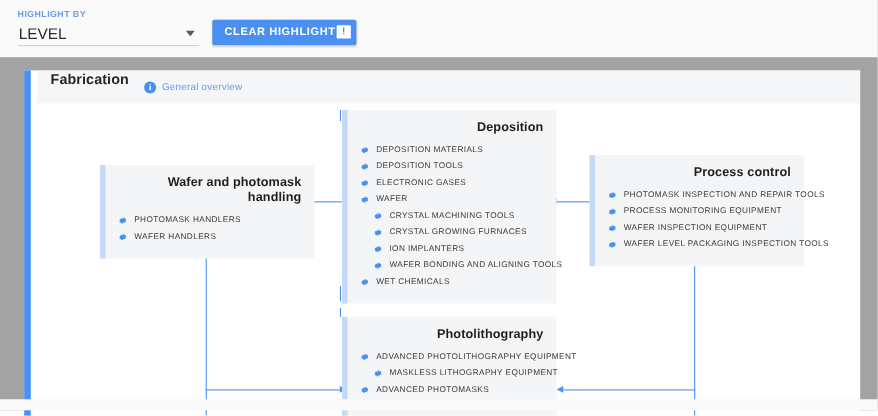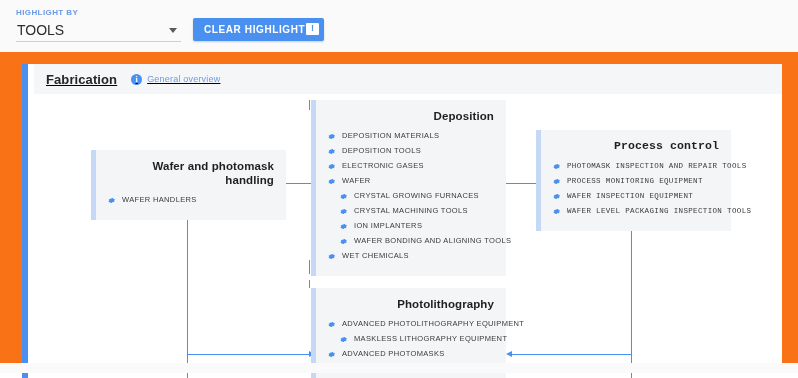--- a/index.html
+++ b/index.html
@@ -4,21 +4,21 @@
 <style>
   * { box-sizing: border-box; }
   html, body {
     margin: 0; padding: 0;
     width: 798px; height: 378px;
     overflow: hidden;
     background: #ffffff;
     font-family: "Liberation Sans", sans-serif;
     -webkit-font-smoothing: antialiased;
   }
-  #root { position: relative; width: 798px; height: 373px; background: #f97316; }
+  #root { position: relative; width: 798px; height: 373px; background: #a3a3a3; }
 
   
   .toolbar {
     position: absolute; left: 0; top: 0; width: 798px; height: 52px;
     background: #fafafa;
   }
   .hl-field {
     position: absolute; left: 16px; top: 8px; width: 165px;
   }
   .hl-label {
@@ -63,21 +63,21 @@
   .panel {
     position: absolute; left: 22px; top: 64px;
     width: 760px; height: 314px;
     background: #fff;
     border-left: 6px solid #4a90f0;
     overflow: hidden;
   }
   .panel-header {
     position: absolute; left: 6px; top: 0; right: 0; height: 30px;
     background: #f5f6f8;
-    display: flex; align-items: center; padding-left: 12px; text-decoration: underline;
+    display: flex; padding-left: 12px;
   }
   .panel-title {
     font-size: 13px; color: #262626; font-weight: 700; letter-spacing: .1px;
   }
   .overview-link {
     display: flex; align-items: center; margin-left: 14px; cursor: pointer;
   }
   .overview-icon {
     width: 11px; height: 11px; border-radius: 50%; background: #4a90f0;
     color: #fff; font-size: 8px; font-weight: 700; text-align: center;
@@ -132,21 +132,21 @@
 </head>
 <body>
 
 <div id="root">
 
   <div class="toolbar">
 
     <div class="hl-field">
       <div class="hl-label">HIGHLIGHT BY</div>
       <div class="hl-select">
-        <div class="hl-value">TOOLS</div>
+        <div class="hl-value">LEVEL</div>
         <span class="caret"></span>
       </div>
     </div>
 
     <button class="clear-btn">CLEAR HIGHLIGHTS</button>
 
     <div class="info-btn">!</div>
   </div>
 
   <div class="panel">
@@ -178,20 +178,28 @@
     <div class="conn v-line" style="left:281px; top:216px; height:8px;"></div>
 
     <div class="card" style="left:63px; top:86px; width:195px;">
       <div class="card-title">Wafer and photomask handling</div>
       <div class="item">
         <span class="cog">
           <svg viewBox="0 0 16 16">
               <path fill="#4a90f0" d="M8 5.2a2.8 2.8 0 100 5.6 2.8 2.8 0 000-5.6zm0 4.2a1.4 1.4 0 110-2.8 1.4 1.4 0 010 2.8zM14 9.1l-1.2-.7a4.9 4.9 0 000-.8l1.2-.7-1.4-2.4-1.2.7a4.9 4.9 0 00-.7-.4V3.4h-2.8v1.4a4.9 4.9 0 00-.7.4l-1.2-.7L2.6 6.9l1.2.7a4.9 4.9 0 000 .8l-1.2.7 1.4 2.4 1.2-.7a4.9 4.9 0 00.7.4v1.4h2.8v-1.4a4.9 4.9 0 00.7-.4l1.2.7L14 9.1z"></path>
             </svg>
         </span>
+        <span class="item-label">PHOTOMASK HANDLERS</span>
+      </div>
+      <div class="item">
+        <span class="cog">
+          <svg viewBox="0 0 16 16">
+              <path fill="#4a90f0" d="M8 5.2a2.8 2.8 0 100 5.6 2.8 2.8 0 000-5.6zm0 4.2a1.4 1.4 0 110-2.8 1.4 1.4 0 010 2.8zM14 9.1l-1.2-.7a4.9 4.9 0 000-.8l1.2-.7-1.4-2.4-1.2.7a4.9 4.9 0 00-.7-.4V3.4h-2.8v1.4a4.9 4.9 0 00-.7.4l-1.2-.7L2.6 6.9l1.2.7a4.9 4.9 0 000 .8l-1.2.7 1.4 2.4 1.2-.7a4.9 4.9 0 00.7.4v1.4h2.8v-1.4a4.9 4.9 0 00.7-.4l1.2.7L14 9.1z"></path>
+            </svg>
+        </span>
         <span class="item-label">WAFER HANDLERS</span>
       </div>
     </div>
 
     <div class="card" style="left:283px; top:36px; width:195px;">
       <div class="card-title">Deposition</div>
       <div class="item">
         <span class="cog">
             <svg viewBox="0 0 16 16">
               <path fill="#4a90f0" d="M8 5.2a2.8 2.8 0 100 5.6 2.8 2.8 0 000-5.6zm0 4.2a1.4 1.4 0 110-2.8 1.4 1.4 0 010 2.8zM14 9.1l-1.2-.7a4.9 4.9 0 000-.8l1.2-.7-1.4-2.4-1.2.7a4.9 4.9 0 00-.7-.4V3.4h-2.8v1.4a4.9 4.9 0 00-.7.4l-1.2-.7L2.6 6.9l1.2.7a4.9 4.9 0 000 .8l-1.2.7 1.4 2.4 1.2-.7a4.9 4.9 0 00.7.4v1.4h2.8v-1.4a4.9 4.9 0 00.7-.4l1.2.7L14 9.1z"></path>
@@ -222,57 +230,57 @@
             </svg>
           </span>
         <span class="item-label">WAFER</span>
       </div>
       <div class="item indent">
         <span class="cog">
             <svg viewBox="0 0 16 16">
               <path fill="#4a90f0" d="M8 5.2a2.8 2.8 0 100 5.6 2.8 2.8 0 000-5.6zm0 4.2a1.4 1.4 0 110-2.8 1.4 1.4 0 010 2.8zM14 9.1l-1.2-.7a4.9 4.9 0 000-.8l1.2-.7-1.4-2.4-1.2.7a4.9 4.9 0 00-.7-.4V3.4h-2.8v1.4a4.9 4.9 0 00-.7.4l-1.2-.7L2.6 6.9l1.2.7a4.9 4.9 0 000 .8l-1.2.7 1.4 2.4 1.2-.7a4.9 4.9 0 00.7.4v1.4h2.8v-1.4a4.9 4.9 0 00.7-.4l1.2.7L14 9.1z"></path>
             </svg>
           </span>
+        <span class="item-label">CRYSTAL MACHINING TOOLS</span>
+      </div>
+      <div class="item indent">
+        <span class="cog">
+            <svg viewBox="0 0 16 16">
+              <path fill="#4a90f0" d="M8 5.2a2.8 2.8 0 100 5.6 2.8 2.8 0 000-5.6zm0 4.2a1.4 1.4 0 110-2.8 1.4 1.4 0 010 2.8zM14 9.1l-1.2-.7a4.9 4.9 0 000-.8l1.2-.7-1.4-2.4-1.2.7a4.9 4.9 0 00-.7-.4V3.4h-2.8v1.4a4.9 4.9 0 00-.7.4l-1.2-.7L2.6 6.9l1.2.7a4.9 4.9 0 000 .8l-1.2.7 1.4 2.4 1.2-.7a4.9 4.9 0 00.7.4v1.4h2.8v-1.4a4.9 4.9 0 00.7-.4l1.2.7L14 9.1z"></path>
+            </svg>
+          </span>
         <span class="item-label">CRYSTAL GROWING FURNACES</span>
       </div>
       <div class="item indent">
         <span class="cog">
             <svg viewBox="0 0 16 16">
               <path fill="#4a90f0" d="M8 5.2a2.8 2.8 0 100 5.6 2.8 2.8 0 000-5.6zm0 4.2a1.4 1.4 0 110-2.8 1.4 1.4 0 010 2.8zM14 9.1l-1.2-.7a4.9 4.9 0 000-.8l1.2-.7-1.4-2.4-1.2.7a4.9 4.9 0 00-.7-.4V3.4h-2.8v1.4a4.9 4.9 0 00-.7.4l-1.2-.7L2.6 6.9l1.2.7a4.9 4.9 0 000 .8l-1.2.7 1.4 2.4 1.2-.7a4.9 4.9 0 00.7.4v1.4h2.8v-1.4a4.9 4.9 0 00.7-.4l1.2.7L14 9.1z"></path>
             </svg>
           </span>
-        <span class="item-label">CRYSTAL MACHINING TOOLS</span>
-      </div>
-      <div class="item indent">
-        <span class="cog">
-            <svg viewBox="0 0 16 16">
-              <path fill="#4a90f0" d="M8 5.2a2.8 2.8 0 100 5.6 2.8 2.8 0 000-5.6zm0 4.2a1.4 1.4 0 110-2.8 1.4 1.4 0 010 2.8zM14 9.1l-1.2-.7a4.9 4.9 0 000-.8l1.2-.7-1.4-2.4-1.2.7a4.9 4.9 0 00-.7-.4V3.4h-2.8v1.4a4.9 4.9 0 00-.7.4l-1.2-.7L2.6 6.9l1.2.7a4.9 4.9 0 000 .8l-1.2.7 1.4 2.4 1.2-.7a4.9 4.9 0 00.7.4v1.4h2.8v-1.4a4.9 4.9 0 00.7-.4l1.2.7L14 9.1z"></path>
-            </svg>
-          </span>
         <span class="item-label">ION IMPLANTERS</span>
       </div>
       <div class="item indent">
         <span class="cog">
             <svg viewBox="0 0 16 16">
               <path fill="#4a90f0" d="M8 5.2a2.8 2.8 0 100 5.6 2.8 2.8 0 000-5.6zm0 4.2a1.4 1.4 0 110-2.8 1.4 1.4 0 010 2.8zM14 9.1l-1.2-.7a4.9 4.9 0 000-.8l1.2-.7-1.4-2.4-1.2.7a4.9 4.9 0 00-.7-.4V3.4h-2.8v1.4a4.9 4.9 0 00-.7.4l-1.2-.7L2.6 6.9l1.2.7a4.9 4.9 0 000 .8l-1.2.7 1.4 2.4 1.2-.7a4.9 4.9 0 00.7.4v1.4h2.8v-1.4a4.9 4.9 0 00.7-.4l1.2.7L14 9.1z"></path>
             </svg>
           </span>
         <span class="item-label">WAFER BONDING AND ALIGNING TOOLS</span>
       </div>
       <div class="item">
         <span class="cog">
             <svg viewBox="0 0 16 16">
               <path fill="#4a90f0" d="M8 5.2a2.8 2.8 0 100 5.6 2.8 2.8 0 000-5.6zm0 4.2a1.4 1.4 0 110-2.8 1.4 1.4 0 010 2.8zM14 9.1l-1.2-.7a4.9 4.9 0 000-.8l1.2-.7-1.4-2.4-1.2.7a4.9 4.9 0 00-.7-.4V3.4h-2.8v1.4a4.9 4.9 0 00-.7.4l-1.2-.7L2.6 6.9l1.2.7a4.9 4.9 0 000 .8l-1.2.7 1.4 2.4 1.2-.7a4.9 4.9 0 00.7.4v1.4h2.8v-1.4a4.9 4.9 0 00.7-.4l1.2.7L14 9.1z"></path>
             </svg>
           </span>
         <span class="item-label">WET CHEMICALS</span>
       </div>
     </div>
 
-    <div class="card" style="left:508px; top:66px; width:195px;font-family:Liberation Mono, monospace;">
+    <div class="card" style="left:508px; top:77px; width:195px;">
       <div class="card-title">Process control</div>
       <div class="item">
         <span class="cog">
             <svg viewBox="0 0 16 16">
               <path fill="#4a90f0" d="M8 5.2a2.8 2.8 0 100 5.6 2.8 2.8 0 000-5.6zm0 4.2a1.4 1.4 0 110-2.8 1.4 1.4 0 010 2.8zM14 9.1l-1.2-.7a4.9 4.9 0 000-.8l1.2-.7-1.4-2.4-1.2.7a4.9 4.9 0 00-.7-.4V3.4h-2.8v1.4a4.9 4.9 0 00-.7.4l-1.2-.7L2.6 6.9l1.2.7a4.9 4.9 0 000 .8l-1.2.7 1.4 2.4 1.2-.7a4.9 4.9 0 00.7.4v1.4h2.8v-1.4a4.9 4.9 0 00.7-.4l1.2.7L14 9.1z"></path>
             </svg>
           </span>
         <span class="item-label">PHOTOMASK INSPECTION AND REPAIR TOOLS</span>
       </div>
       <div class="item">

